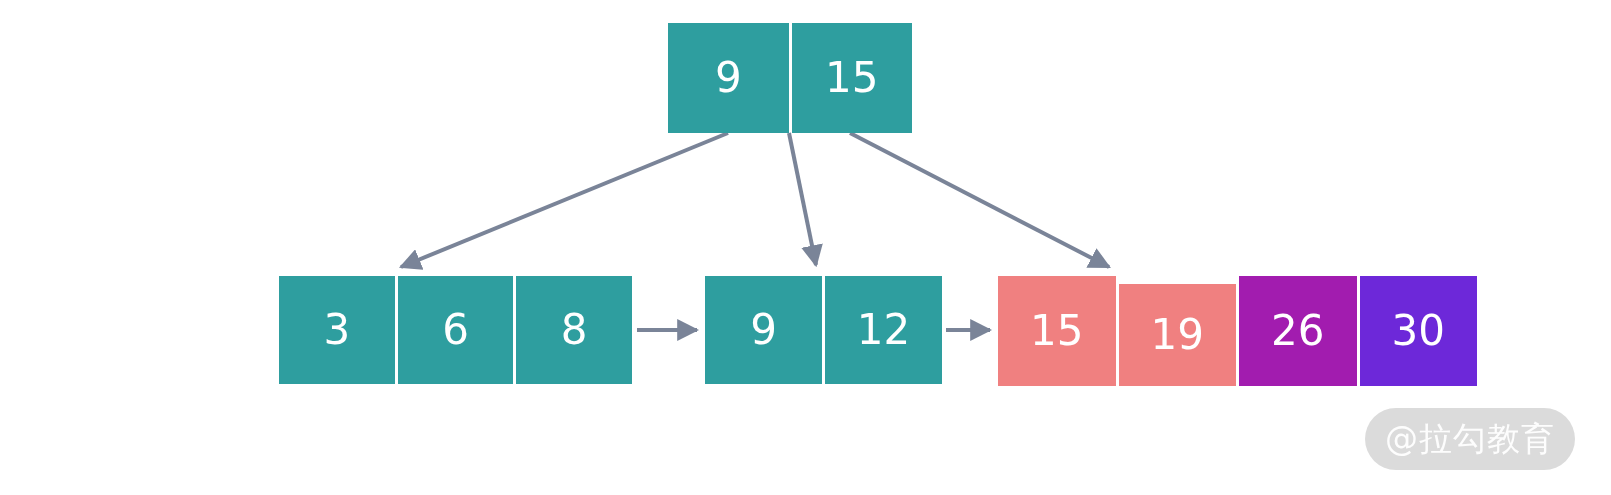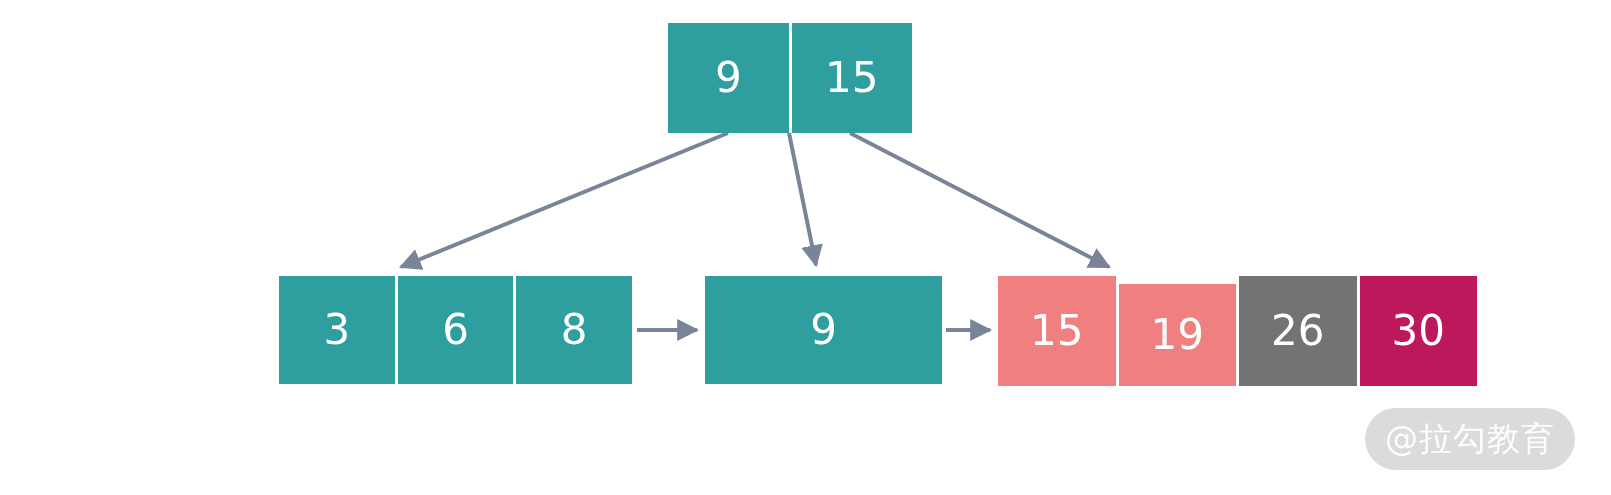--- a/index.html
+++ b/index.html
@@ -84,26 +84,27 @@
   </div>
 
   <div class="node node-leaf1">
     <div class="cell" style="background-color: rgb(46, 158, 159);">3</div>
     <div class="cell" style="background-color: rgb(46, 158, 159);">6</div>
     <div class="cell" style="background-color: rgb(46, 158, 159);">8</div>
   </div>
 
   <div class="node node-leaf2">
     <div class="cell" style="background-color: rgb(46, 158, 159);">9</div>
+    <div class="cell" style="background-color: rgb(46, 158, 159);">12</div>
   </div>
 
   <div class="node node-leaf3">
     <div class="cell" style="background-color: rgb(240, 128, 128);">15</div>
     <div class="cell" style="background-color: rgb(240, 128, 128); margin-top: 8px;">19</div>
-    <div class="cell" style="background-color: #737373; text-align: center;">26</div>
-    <div class="cell" style="background-color: #be185d;">30</div>
+    <div class="cell" style="background-color: #a21caf; text-align: center;">26</div>
+    <div class="cell" style="background-color: #6d28d9;">30</div>
   </div>
 
   <div class="watermark" style="background-color: rgb(219, 219, 219);">
     <span style="color: rgb(253, 253, 253);">@拉勾教育</span>
   </div>
 
 </div>
 
 </body></html>

